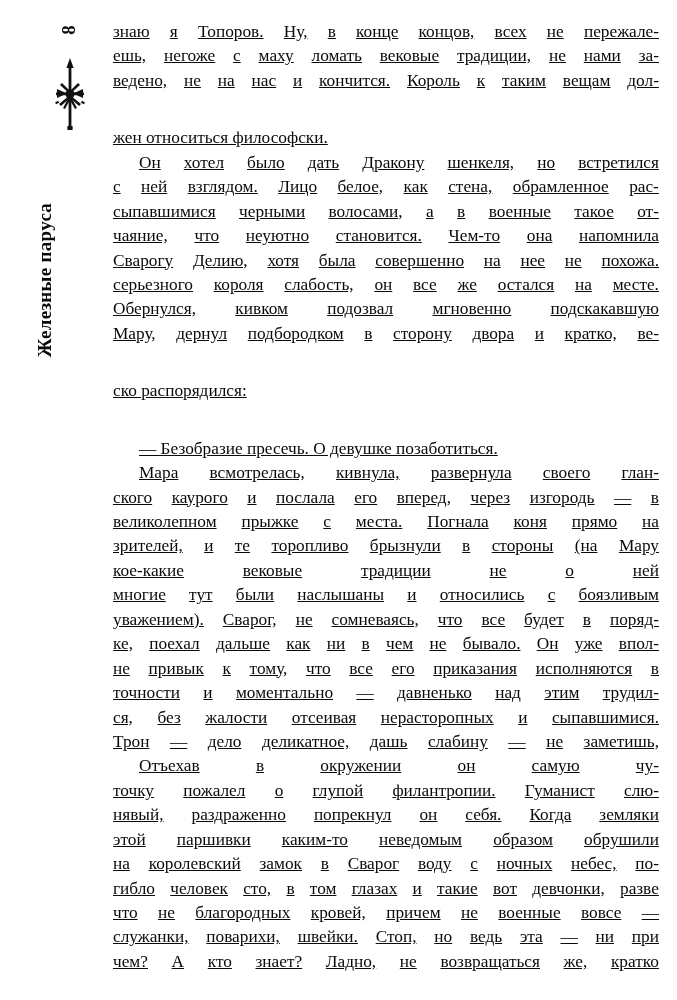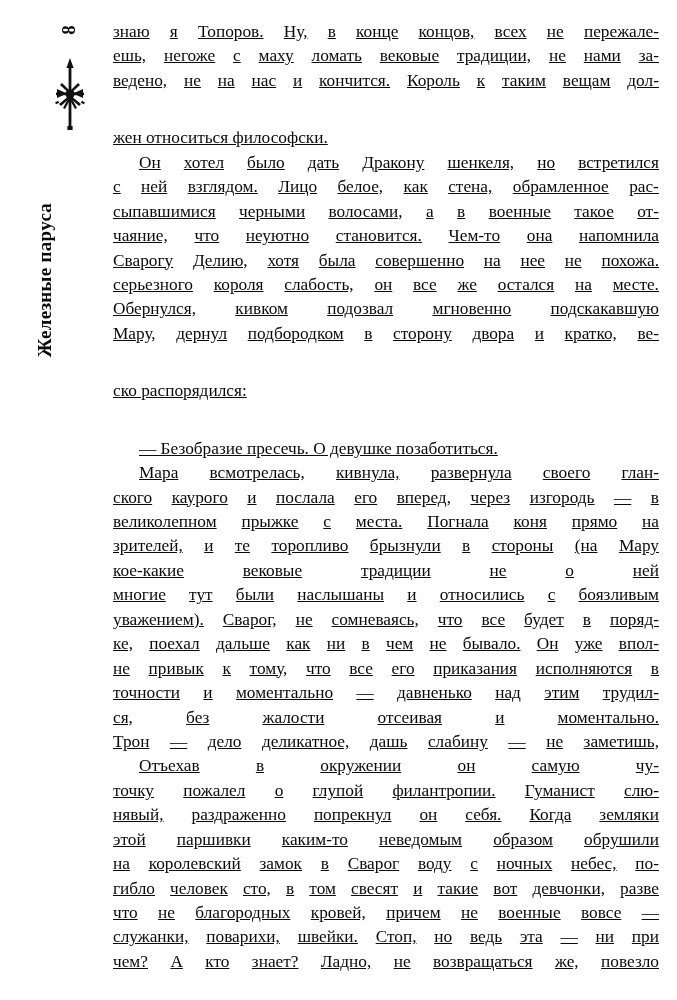--- a/index.html
+++ b/index.html
@@ -392,22 +392,23 @@
           <span>давненько</span>
           <span>над</span>
           <span>этим</span>
           <span>трудил-</span>
         </div>
         <div class="ln j">
           <span>ся,</span>
           <span>без</span>
           <span>жалости</span>
           <span>отсеивая</span>
-          <span>и</span>
-          <span>моментально.</span>
+          <span>нерасторопных</span>
+          <span>и</span>
+          <span>сыпавшимися.</span>
         </div>
         <div class="ln j">
           <span>Трон</span>
           <span>—</span>
           <span>дело</span>
           <span>деликатное,</span>
           <span>дашь</span>
           <span>слабину</span>
           <span>—</span>
           <span>не</span>
@@ -460,21 +461,21 @@
           <span>ночных</span>
           <span>небес,</span>
           <span>по-</span>
         </div>
         <div class="ln j">
           <span>гибло</span>
           <span>человек</span>
           <span>сто,</span>
           <span>в</span>
           <span>том</span>
-          <span>свесят</span>
+          <span>глазах</span>
           <span>и</span>
           <span>такие</span>
           <span>вот</span>
           <span>девчонки,</span>
           <span>разве</span>
         </div>
         <div class="ln j">
           <span>что</span>
           <span>не</span>
           <span>благородных</span>
@@ -499,19 +500,19 @@
         </div>
         <div class="ln j">
           <span>чем?</span>
           <span>А</span>
           <span>кто</span>
           <span>знает?</span>
           <span>Ладно,</span>
           <span>не</span>
           <span>возвращаться</span>
           <span>же,</span>
-          <span>повезло</span>
+          <span>кратко</span>
         </div>
         <div class="ln last">дуре, так повезло...</div>
       </div>
     </div>
 
 </div>
 
 </body></html>

